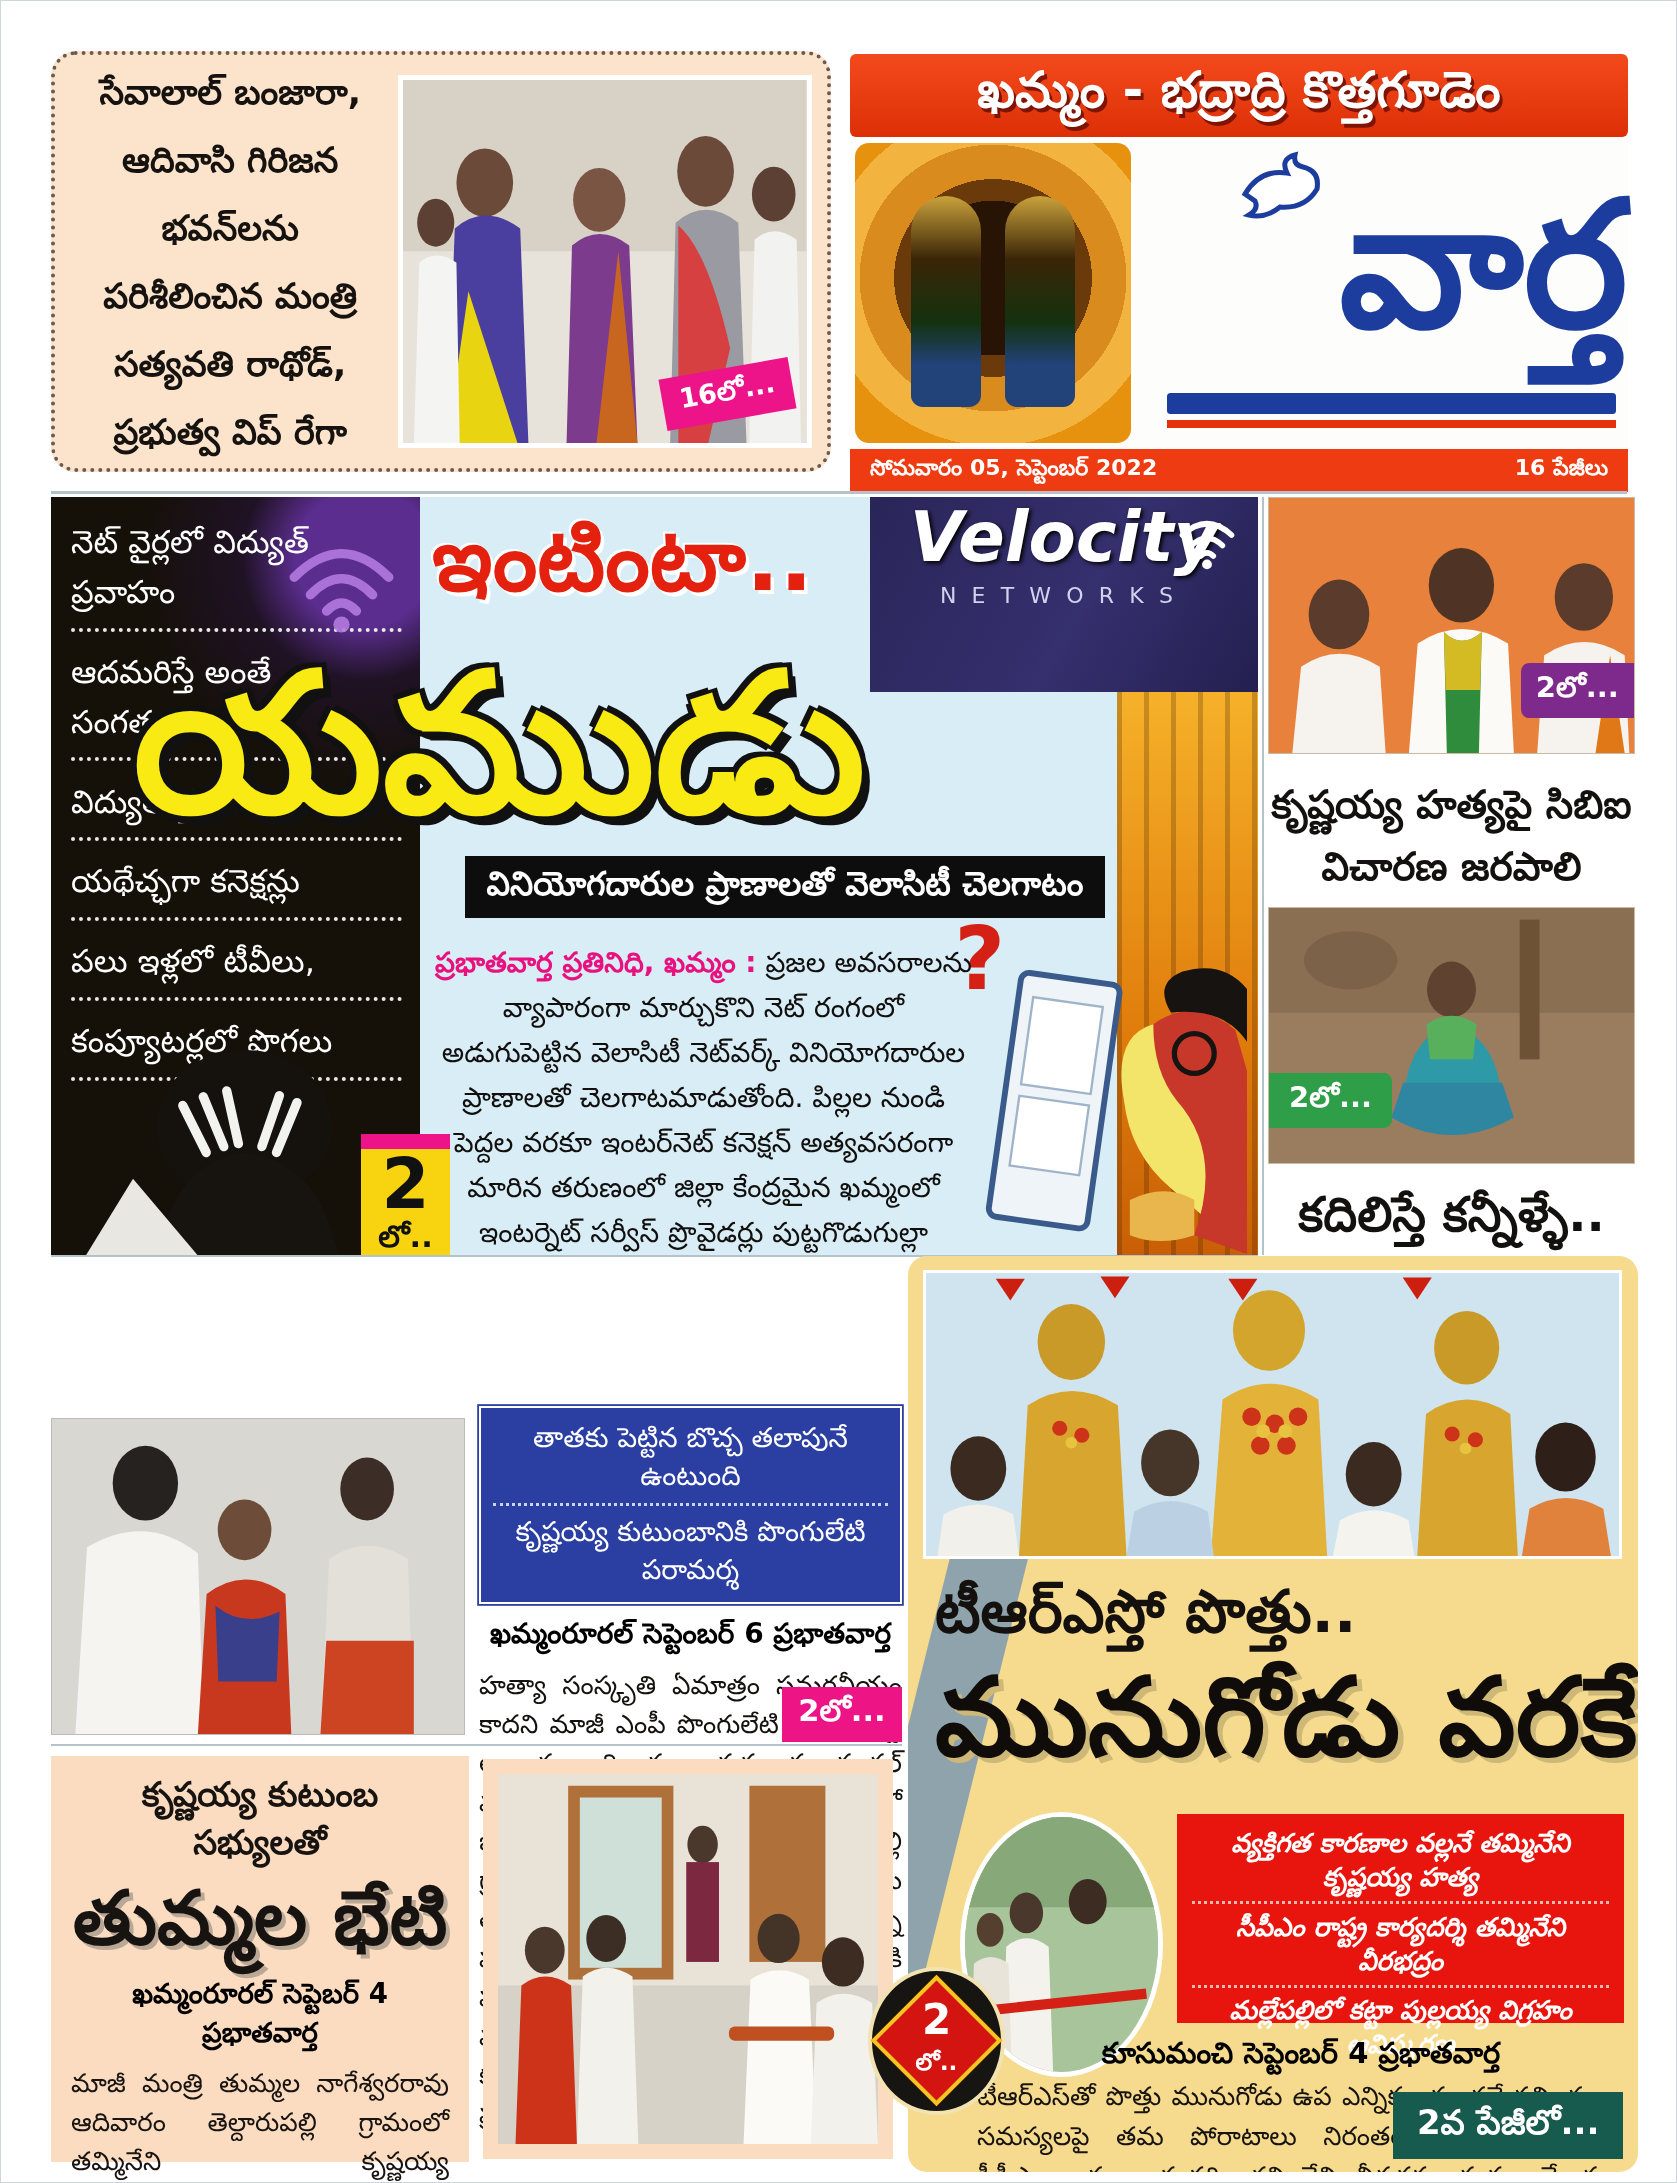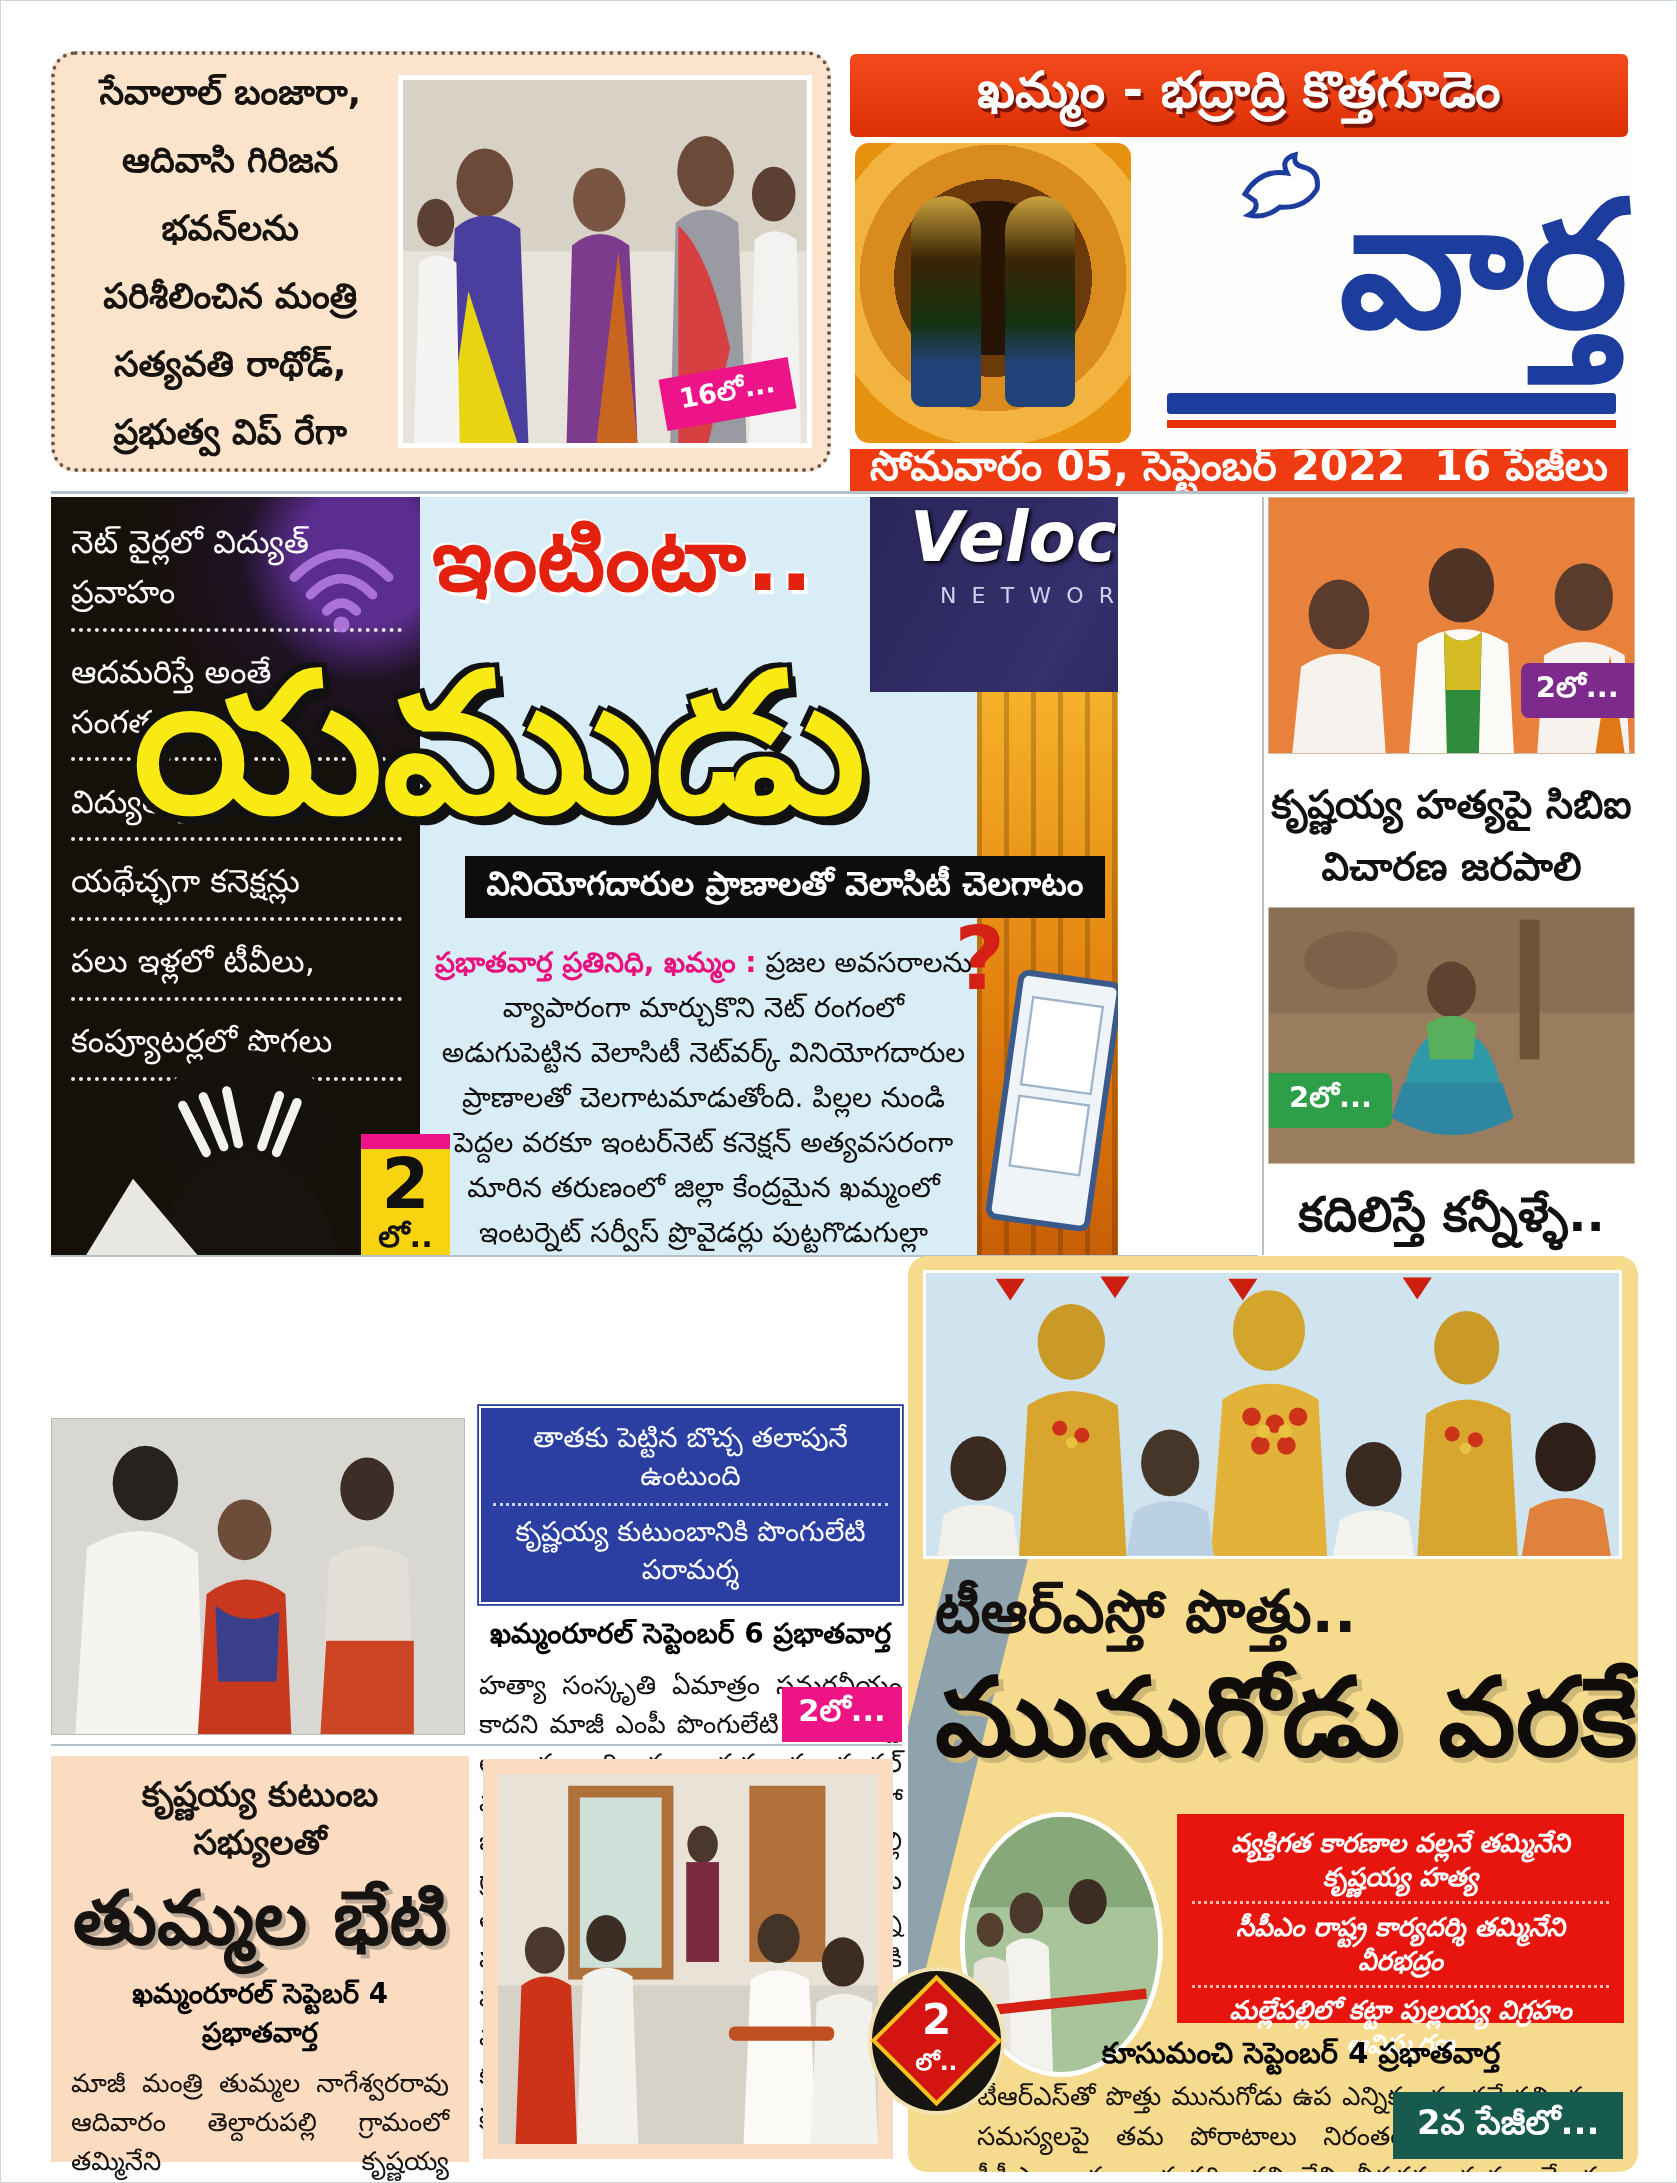--- a/index.html
+++ b/index.html
@@ -35,24 +35,24 @@
              linear-gradient(#caa23c,#3a2507 30%, #14320f 60%, #22427a 80%);
              border-radius:35px 35px 11.7px 11.7px; }
   .deity i.d1 { left:56px; } .deity i.d2 { right:56px; }
   .paper-wrap { position:absolute; left:305px; top:0; right:0; height:100%; text-align:right; }
   .dove-icon { position:absolute; left:70px; top:10.6px; width:100px; height:82px; }
   .paper-name { position:absolute; left:0; right:0; top:41px; font-size:176px; line-height:176px;
                 font-weight:bold; color:#1d3d9e; }
   .paper-bar-blue { position:absolute; left:11.7px; right:11.7px; bottom:35px; height:21px; background:#1d3d9e; border-radius:3.5px; }
   .paper-bar-red  { position:absolute; left:11.7px; right:11.7px; bottom:21px; height:8.2px; background:#e5310e; }
   .mast-date { height:43px; background:#ef3b12; color:#fff; display:flex; align-items:center;
-               justify-content:space-between; padding:0 20px; font-size:41px; font-weight:bold; }
-
-  
-  .feature { position:absolute; left:50px; top:496px; width:1067px; height:758px;
+               justify-content:space-between; padding:0 20px; font-size:22px; font-weight:bold; }
+
+  
+  .feature { position:absolute; left:50px; top:496px; width:1207px; height:758px;
              background:#d9edf7; overflow:hidden; }
   .feat-left { position:absolute; left:0; top:0; width:369px; height:100%;
                background:radial-gradient(circle at 85% 8%, #5b2d8f 0 9%, rgba(40,20,60,.55) 16%, rgba(18,14,10,0) 30%), #151008;
                padding:20px 17.6px 0 20px; z-index:3; }
   .feat-left .ln { color:#fff; font-size:32px; line-height:50px; padding-bottom:10.6px;
                    margin-bottom:15.2px; border-bottom:4.1px dotted #e8e8e8; }
   .wifi-glow { position:absolute; right:10.6px; top:5.9px; width:135px; height:135px; opacity:.9; }
   .man-silhouette { position:absolute; left:0; bottom:0; width:369px; height:252px; }
   .velocity { position:absolute; left:819px; top:0; width:388px; height:195px;
               background:linear-gradient(120deg,#2a2558 0%, #35306e 55%, #232050 100%);

